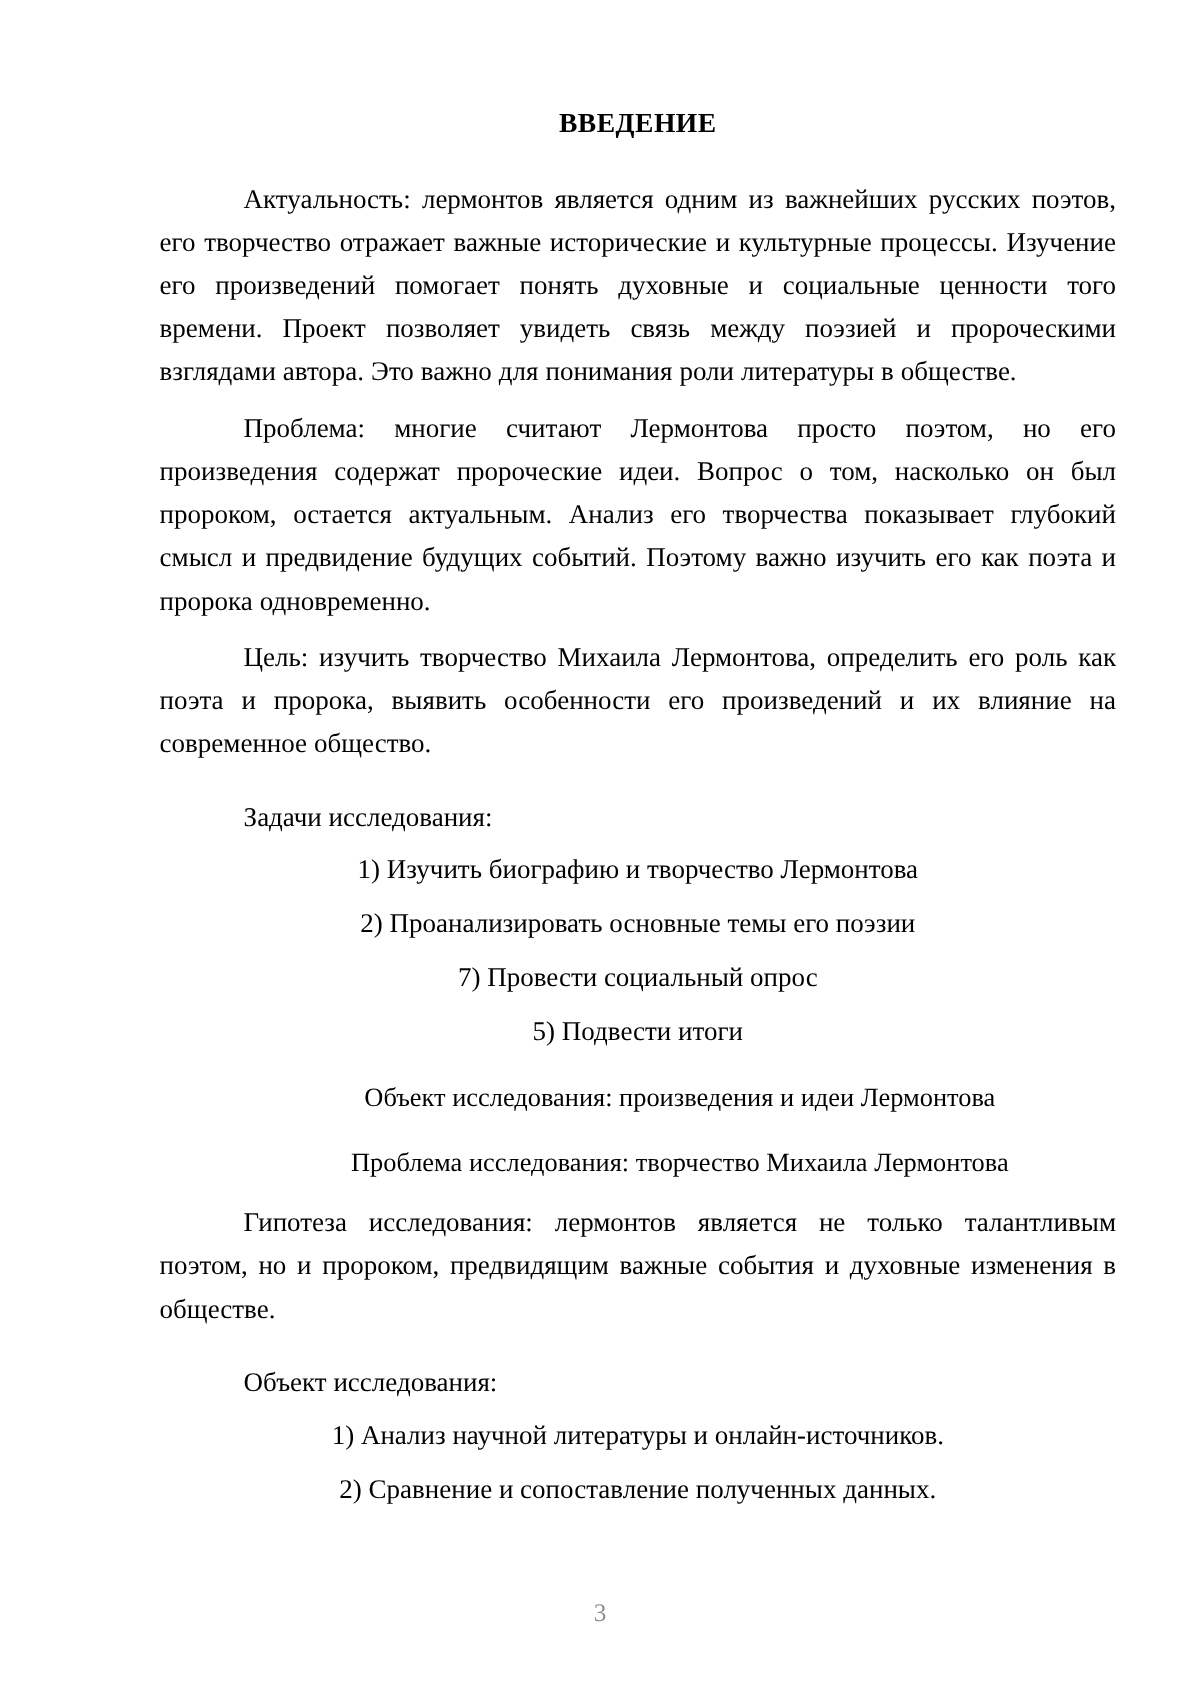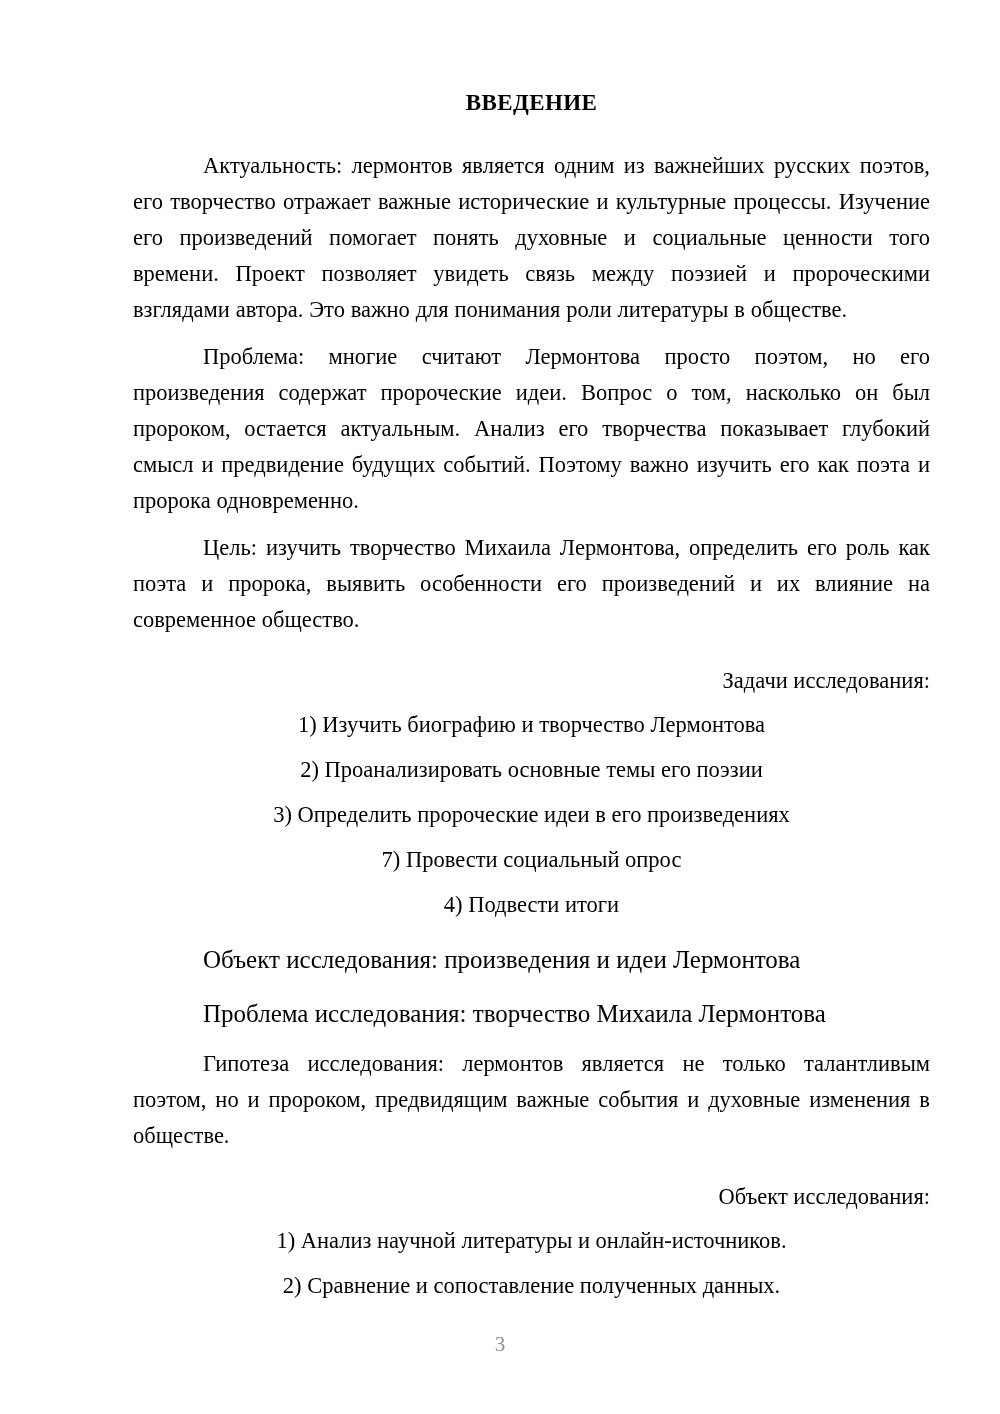--- a/index.html
+++ b/index.html
@@ -37,43 +37,43 @@
     text-align: justify;
     text-align-last: left;
     text-indent: 70px;
     margin: 0 0 11px 0;
     hyphens: none;
     word-spacing: 0.2px;
   }
   .heading-line {
     font-size: 22.5px;
     line-height: 44px;
-    text-align: right;
+    text-align: left;
     text-indent: 70px;
     margin: 0;
   }
   .list {
     list-style: none;
     margin: 0;
     padding: 0;
   }
   .list li {
     font-size: 22.5px;
     line-height: 44px;
     margin: 0 0 1px 0;
     padding-left: 43px;
     text-indent: -43px;
     text-align: center;
   }
   .indent-line {
-    font-size: 25px;
+    font-size: 22px;
     line-height: 44px;
     text-indent: 70px;
     margin: 0;
-    text-align: left;
+    text-align: center;
   }
   .gap-sm { height: 10px; }
   .page-number {
     position: absolute;
     left: 0;
     right: 0;
     top: 1332px;
     text-align: center;
     font-size: 21px;
     color: #8e8e8e;
@@ -95,23 +95,22 @@
 
     <p class="para">Цель: изучить творчество Михаила Лермонтова, определить его роль как поэта и пророка, выявить особенности его произведений и их влияние на современное общество.</p>
 
     <div class="gap-sm"></div>
 
     <p class="heading-line">Задачи исследования:</p>
 
     <ol class="list">
       <li>1) Изучить биографию и творчество Лермонтова</li>
       <li>2) Проанализировать основные темы его поэзии</li>
-      <li>3) Определить пророческие идеи в его произведениях</li>
       <li>7) Провести социальный опрос</li>
-      <li>4) Подвести итоги</li>
+      <li>5) Подвести итоги</li>
     </ol>
 
     <div class="gap-sm"></div>
 
     <p class="indent-line">Объект исследования: произведения и идеи Лермонтова</p>
 
     <div class="gap-sm"></div>
 
     <p class="indent-line">Проблема исследования: творчество Михаила Лермонтова</p>
 

